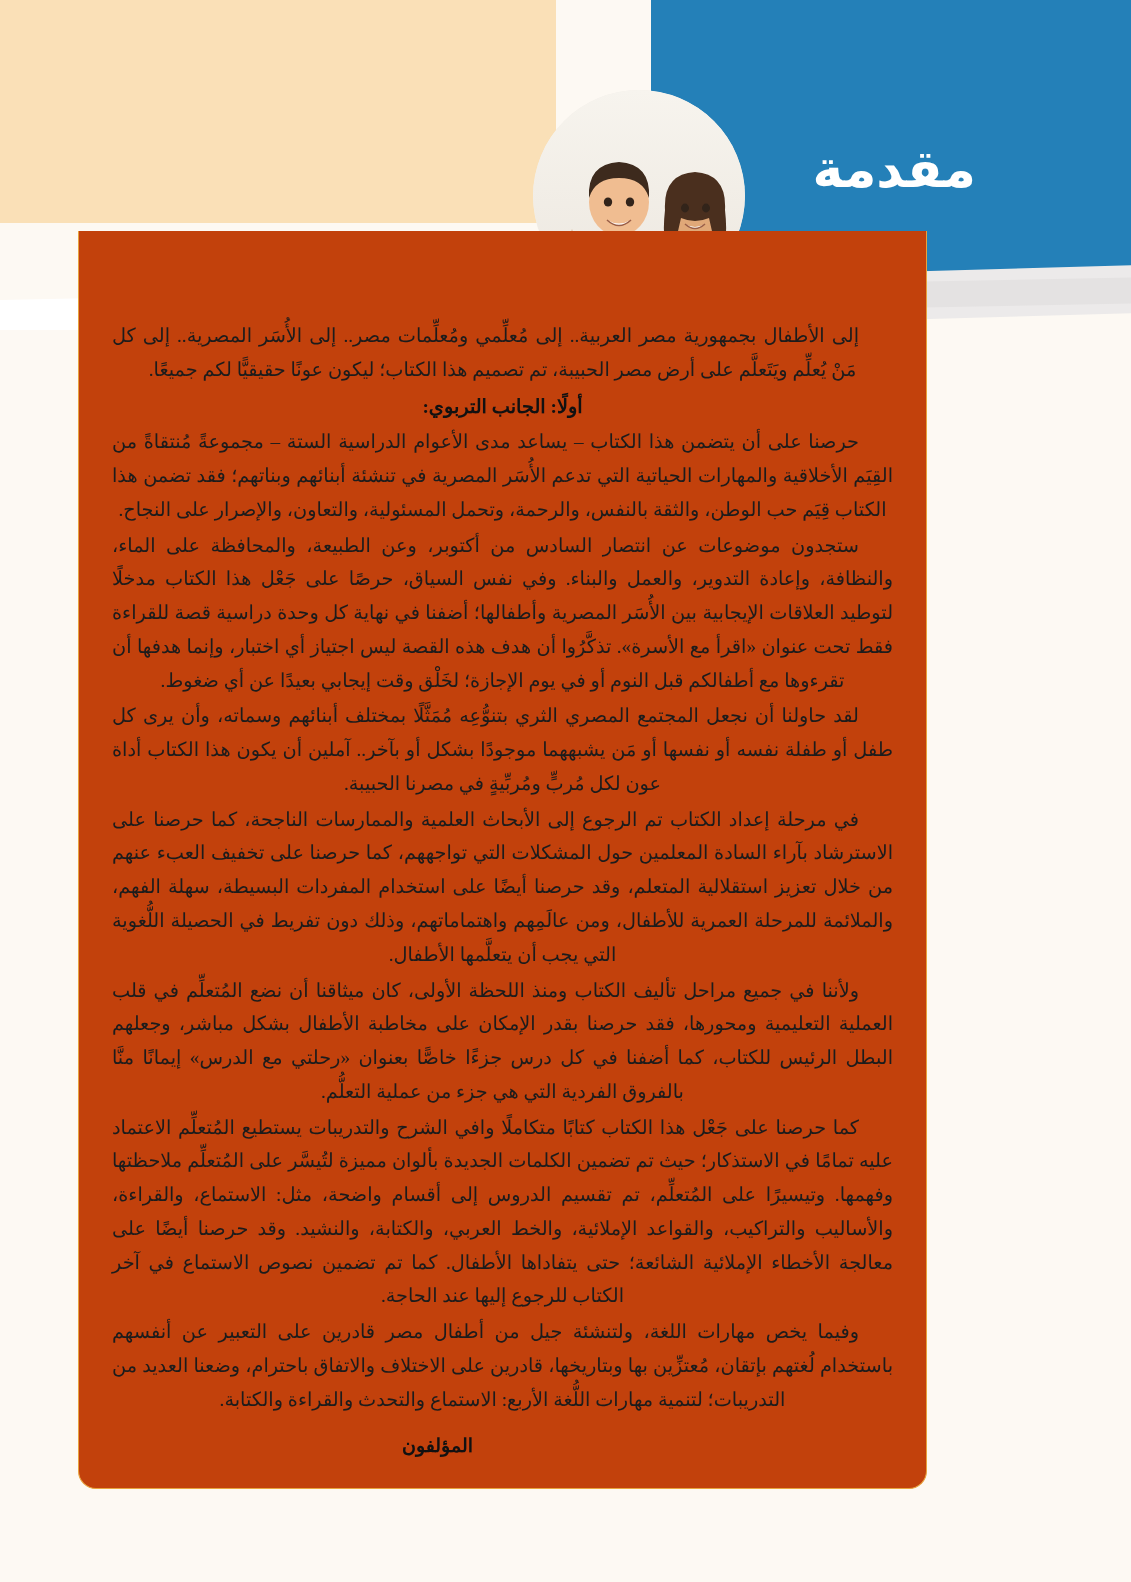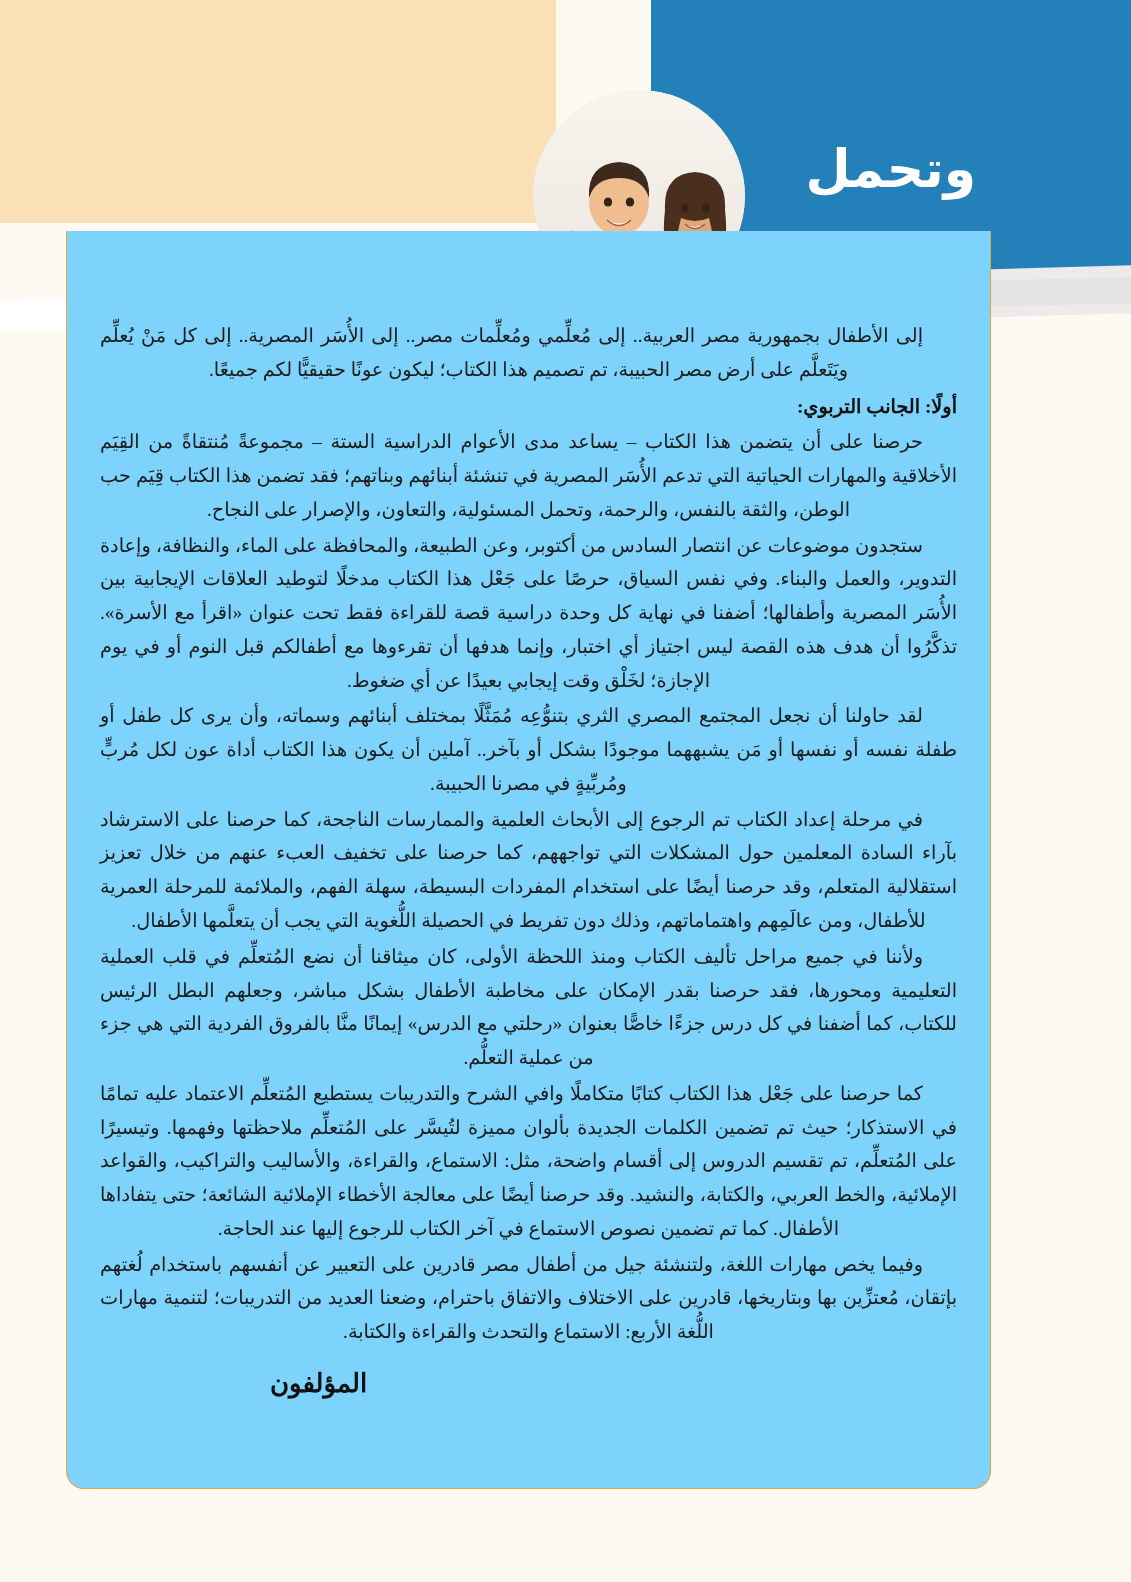--- a/index.html
+++ b/index.html
@@ -100,56 +100,56 @@
     height: 212px;
     border-radius: 50%;
     overflow: hidden;
     background: #f3efe9;
   }
   .kids-photo svg { display: block; }
 
   
   .content-box {
     position: absolute;
-    left: 66px;
+    left: 78px;
     top: 231px;
-    width: 925px;
+    width: 849px;
     height: 1258px;
     box-sizing: border-box;
     border: 1.6px solid #e8a33d;
     border-radius: 0 0 18px 18px;
     border-top: none;
-    background: #7dd3fc;
+    background: #c2410c;
   }
   .content-inner {
     padding: 88px 33px 0 33px;
   }
 
   p.para {
     margin: 0 0 2px 0;
     font-size: 19.3px;
     line-height: 1.75;
     color: #1c1c1c;
     text-align: justify;
     text-align-last: center;
     text-indent: 34px;
   }
   p.heading {
     margin: 3px 0 2px 0;
     font-size: 19.3px;
     font-weight: bold;
     color: #111111;
+    text-align: center;
     line-height: 1.75;
   }
   p.signature {
     margin: 14px 0 0 0;
-    font-size: 26px;
+    font-size: 19px;
     font-weight: bold;
     color: #111111;
-    text-align: center;
     padding-right: 420px;
     line-height: 1.6;
   }
 </style>
 </head>
 <body>
 
 <div class="header-zone">
 
   <div class="cream-block"></div>
@@ -231,21 +231,21 @@
           <rect x="55" y="154" width="4" height="26" fill="#8b4fa8"></rect>
             <path d="M55 154 l2-7 l2 7z" fill="#d8b48a"></path>
         </g>
 
         <rect x="66" y="190" width="34" height="20" rx="2" fill="#6b4628"></rect>
         <rect x="69" y="193" width="28" height="14" rx="1" fill="#8a5c36"></rect>
       </g>
     </svg>
   </div>
 
-  <div class="blue-title">وتحمل</div>
+  <div class="blue-title">مقدمة</div>
 </div>
 
 <div class="content-box">
   <div class="content-inner">
     <div id="paras">
         <p class="para">إلى الأطفال بجمهورية مصر العربية.. إلى مُعلِّمي ومُعلِّمات مصر.. إلى الأُسَر المصرية.. إلى كل مَنْ يُعلِّم ويَتَعلَّم على أرض مصر الحبيبة، تم تصميم هذا الكتاب؛ ليكون عونًا حقيقيًّا لكم جميعًا.</p>
         <p class="heading">أولًا: الجانب التربوي:</p>
         <p class="para">حرصنا على أن يتضمن هذا الكتاب – يساعد مدى الأعوام الدراسية الستة – مجموعةً مُنتقاةً من القِيَم الأخلاقية والمهارات الحياتية التي تدعم الأُسَر المصرية في تنشئة أبنائهم وبناتهم؛ فقد تضمن هذا الكتاب قِيَم حب الوطن، والثقة بالنفس، والرحمة، وتحمل المسئولية، والتعاون، والإصرار على النجاح.</p>
         <p class="para">ستجدون موضوعات عن انتصار السادس من أكتوبر، وعن الطبيعة، والمحافظة على الماء، والنظافة، وإعادة التدوير، والعمل والبناء. وفي نفس السياق، حرصًا على جَعْل هذا الكتاب مدخلًا لتوطيد العلاقات الإيجابية بين الأُسَر المصرية وأطفالها؛ أضفنا في نهاية كل وحدة دراسية قصة للقراءة فقط تحت عنوان «اقرأ مع الأسرة». تذكَّرُوا أن هدف هذه القصة ليس اجتياز أي اختبار، وإنما هدفها أن تقرءوها مع أطفالكم قبل النوم أو في يوم الإجازة؛ لخَلْق وقت إيجابي بعيدًا عن أي ضغوط.</p>
         <p class="para">لقد حاولنا أن نجعل المجتمع المصري الثري بتنوُّعِه مُمَثَّلًا بمختلف أبنائهم وسماته، وأن يرى كل طفل أو طفلة نفسه أو نفسها أو مَن يشبههما موجودًا بشكل أو بآخر.. آملين أن يكون هذا الكتاب أداة عون لكل مُربٍّ ومُربِّيةٍ في مصرنا الحبيبة.</p>

